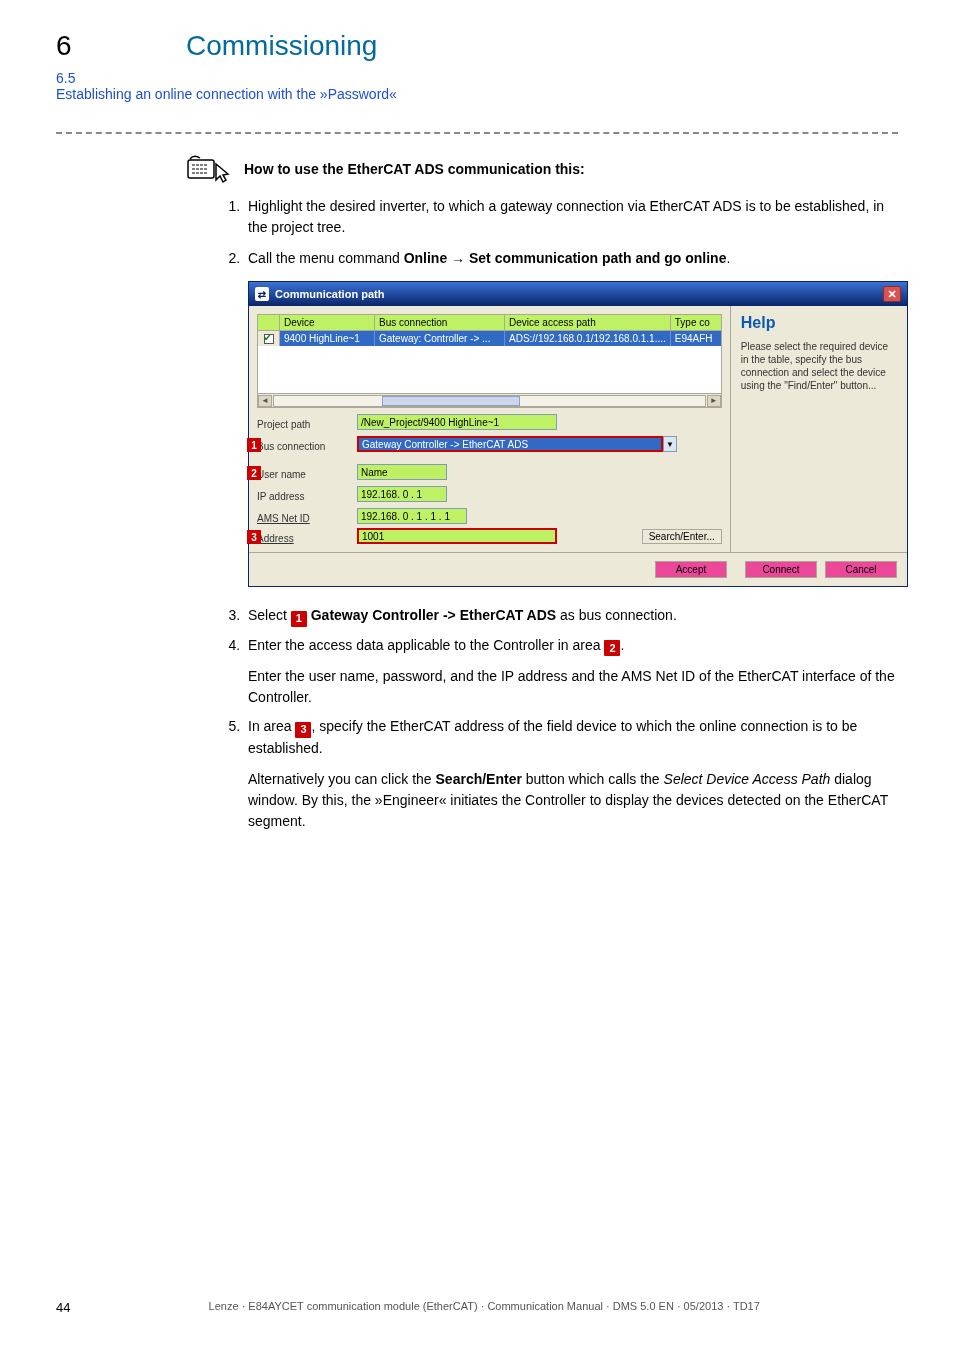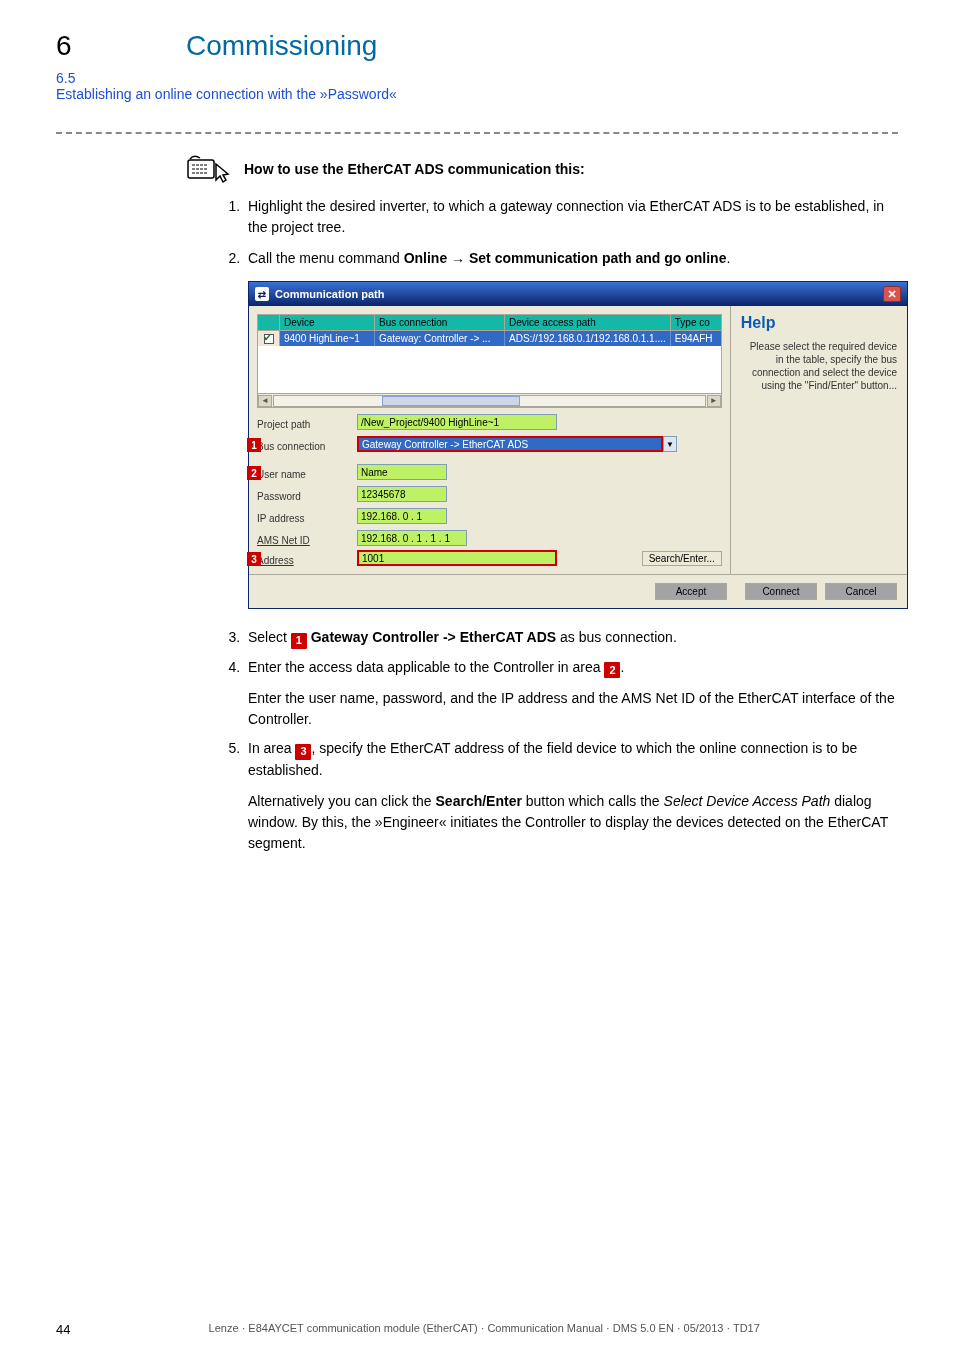--- a/index.html
+++ b/index.html
@@ -63,25 +63,25 @@
   .titlebar-left { display:flex; align-items:center; gap:6px; }
   .tb-icon { width:14px; height:14px; background:#fff; border-radius:2px; display:flex; align-items:center; justify-content:center; color:#0a246a; font-size:10px; font-weight:700; }
   .close-x {
     width: 18px; height: 16px; background:#d9534f; border:1px solid #8a2e2b; color:#fff;
     display:flex; align-items:center; justify-content:center; font-weight:700; font-size:11px; border-radius:2px;
   }
   .dlg-body { display:flex; }
   .dlg-left { flex:1; padding:8px; }
   .dlg-right { width: 190px; padding:8px 10px; border-left:1px solid #aca899; }
   .help-h { color:#0b5bb5; font-weight:700; font-size:16px; margin-bottom:8px; }
-  .help-p { font-size:10px; color:#333; line-height:1.3;text-align:right; }
+  .help-p { font-size:10px; color:#333; line-height:1.3; }
   .grid {
     border:1px solid #aca899; background:#fff; height:94px; position:relative; overflow:hidden;
   }
-  .grid-head { display:flex; background:#14b8a6; border-bottom:1px solid #aca899; font-size:10px; }
+  .grid-head { display:flex; background:#bef264; border-bottom:1px solid #aca899; font-size:10px; }
   .grid-head > div { padding:2px 4px; border-right:1px solid #aca899; }
   .gh0 { width:22px; }
   .gh1 { width:95px; }
   .gh2 { width:130px; }
   .gh3 { flex:1; }
   .gh4 { width:50px; border-right:none !important; }
   .grid-row { display:flex; font-size:10px; background:#316ac5; color:#fff; }
   .grid-row > div { padding:2px 4px; border-right:1px solid #6a8fd4; white-space:nowrap; overflow:hidden; text-overflow:ellipsis; }
   .grid-row .gh0 { background:#ece9d8; border-right:1px solid #aca899; display:flex; align-items:center; justify-content:center; }
   .chk { width:10px; height:10px; border:1px solid #555; background:#fff; display:inline-block; position:relative; }
@@ -97,21 +97,21 @@
     border:1px solid #7f9db9; background:#bef264; padding:1px 3px; height:16px; font-size:10px; font-family:inherit;
   }
   .tf.sel { background:#316ac5; color:#fff; }
   .hl-red { border:2px solid #c00 !important; }
   .num-tag { position:absolute; left:-10px; width:14px; height:14px; background:#c00; color:#fff; font-size:10px; font-weight:700; display:flex; align-items:center; justify-content:center; }
   .dd-wrap { display:flex; flex:1; max-width: 320px; }
   .dd-wrap .tf { flex:1; }
   .dd-btn { width:14px; height:16px; border:1px solid #7f9db9; background:#dce5f2; display:flex; align-items:center; justify-content:center; font-size:8px; }
   .footer-btns { display:flex; justify-content:flex-end; gap:18px; padding:8px 10px; border-top:1px solid #aca899; }
   .footer-btns .group { display:flex; gap:8px; }
-  .wbtn { border:1px solid #aca899; background:#a3a3a3; padding:2px 0; width:72px; text-align:center; font-size:10px; }
+  .wbtn { border:1px solid #aca899; background:#ec4899; padding:2px 0; width:72px; text-align:center; font-size:10px; }
   .searchbtn { border:1px solid #aca899; background:#ece9d8; padding:1px 6px; font-size:10px; margin-left:auto; }
 
   ol.steps2 { margin: 0; padding-left: 58px; font-size:14px; line-height:1.5; }
   ol.steps2 > li { margin-bottom: 8px; padding-left:4px; }
 
   .page-footer { position: relative; margin-top: 420px; padding: 0 56px 24px 56px; font-size: 11px; color:#555; }
   .pf-num { font-size: 13px; color:#000; }
   .pf-text { text-align:center; flex:1; }
   .pf-row { display:flex; align-items:flex-start; }
 </style>
@@ -210,24 +210,20 @@
               <input class="tf sel hl-red" style="flex: 1 1 0%;" value="Gateway Controller -&gt; EtherCAT ADS">
               <div class="dd-btn">▼</div>
             </div>
           </div>
           <div class="form-row" style="margin-top:12px;">
             <span class="num-tag">2</span>
             <div class="lbl">User name</div>
             <input class="tf" style="width: 90px;" value="Name">
           </div>
           <div class="form-row">
-            <div class="lbl">Password</div>
-            <input class="tf" style="width: 90px;" value="12345678">
-          </div>
-          <div class="form-row">
             <div class="lbl">IP address</div>
             <input class="tf" style="width: 90px;" value="192.168. 0 . 1">
           </div>
           <div class="form-row">
             <div class="lbl" style="text-decoration:underline">AMS Net ID</div>
             <input class="tf" style="width: 110px;" value="192.168. 0 . 1 . 1 . 1">
           </div>
           <div class="form-row" style="margin-top:4px;">
             <span class="num-tag">3</span>
             <div class="lbl" style="text-decoration:underline">Address</div>

